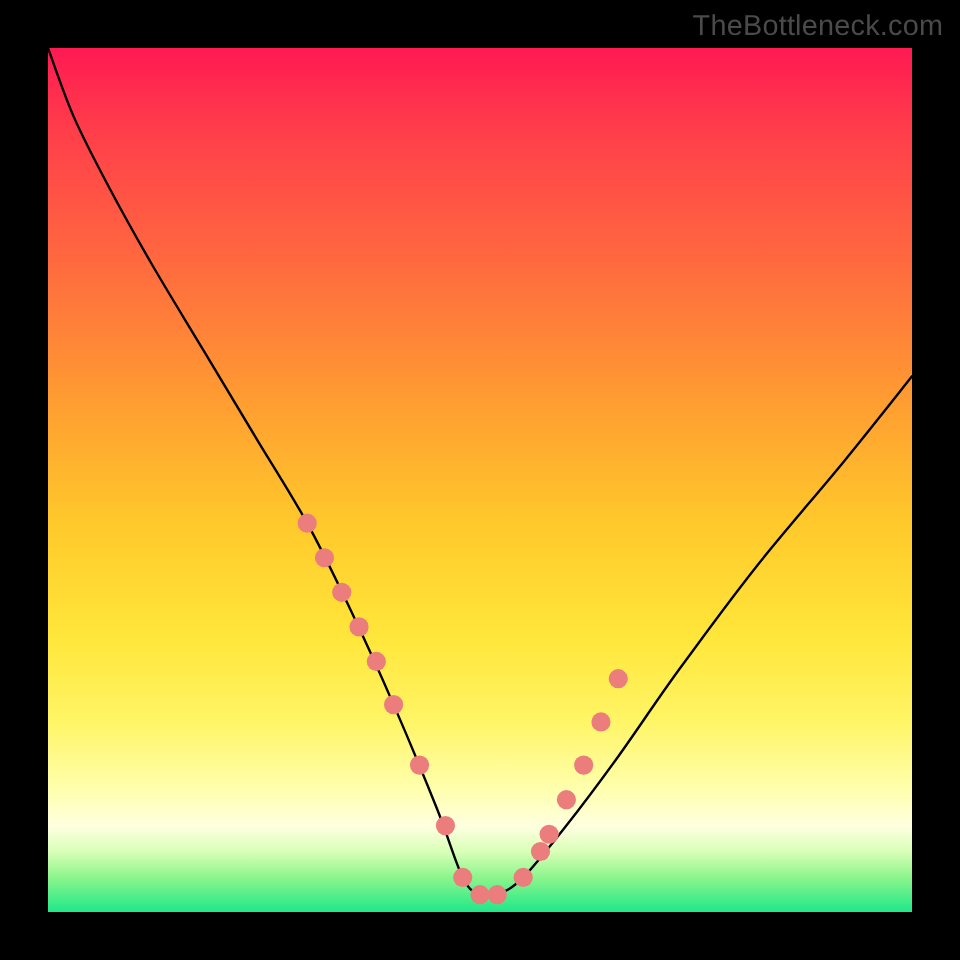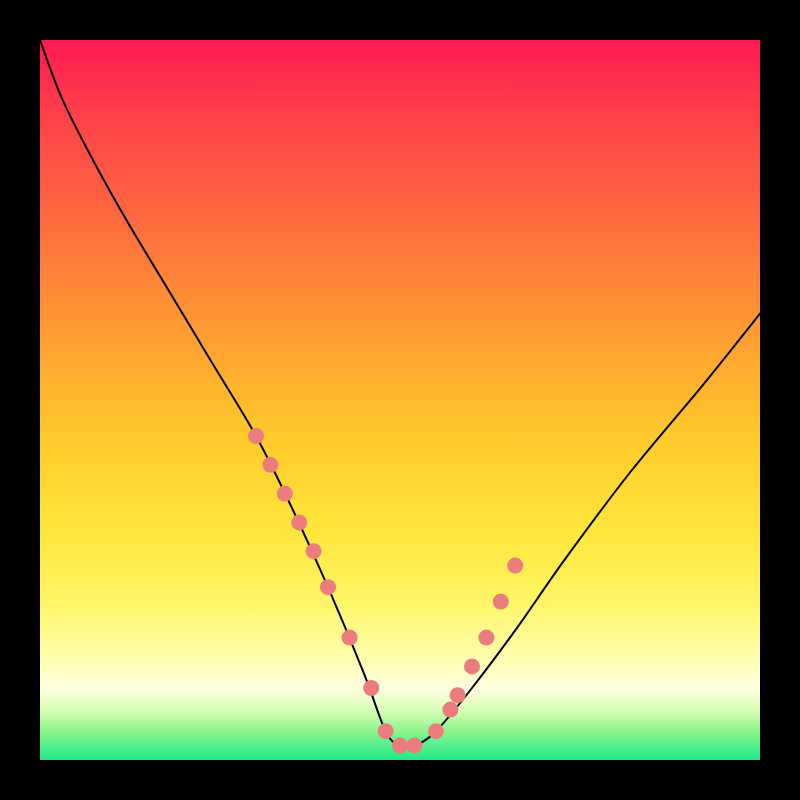--- a/index.html
+++ b/index.html
@@ -65,20 +65,21 @@
   }
   .dot {
     fill: #ec7d7d;
     stroke: none;
   }
 </style>
 </head>
 <body>
 
 <div class="canvas">
+  <div class="watermark">TheBottleneck.com</div>
 
   <div class="plot-area">
     <svg class="curve" viewBox="0 0 720 720">
       <path id="curve-path" class="curve-path" d="M 0,0 C 3.5999999999999996,9.599999999999996 13.199999999999998,38.39999999999997 21.599999999999998,57.59999999999997 C 30,76.79999999999998 39.60000000000001,94.80000000000001 50.400000000000006,115.20000000000002 C 61.2,135.60000000000002 73.19999999999999,157.20000000000002 86.39999999999999,180 C 99.6,202.79999999999998 115.19999999999999,227.99999999999997 129.6,251.99999999999997 C 144,275.99999999999994 158.39999999999998,299.99999999999994 172.79999999999998,323.99999999999994 C 187.2,347.99999999999994 202.8,372.00000000000006 216,396.00000000000006 C 229.2,420.00000000000006 239.99999999999997,442.8 251.99999999999997,468 C 264,493.2 276,519.6 288,547.2 C 300,574.8000000000001 314.4,609.6 324,633.6 C 333.6,657.6 339.59999999999997,679.1999999999999 345.59999999999997,691.1999999999999 C 351.59999999999997,703.1999999999999 355.2,703.2 360,705.6 C 364.8,708 368.40000000000003,708 374.40000000000003,705.6 C 380.40000000000003,703.2 386.4000000000001,700.8 396.00000000000006,691.1999999999999 C 405.6,681.5999999999999 418.8,664.8 432,648 C 445.2,631.2 459.6,612.0000000000001 475.20000000000005,590.4000000000001 C 490.80000000000007,568.8000000000001 506.40000000000003,544.8 525.6,518.4 C 544.8,491.99999999999994 567.6,460.8 590.4,432 C 613.1999999999999,403.2 640.8,371.99999999999994 662.4,345.59999999999997 C 684,319.2 710.4,285.6 720,273.6"></path>
       <g id="dots-group">
           <circle cx="216" cy="396.00000000000006" r="8" class="dot"></circle>
           <circle cx="230.4" cy="424.80000000000007" r="8" class="dot"></circle>
           <circle cx="244.8" cy="453.6" r="8" class="dot"></circle>
           <circle cx="259.2" cy="482.4" r="8" class="dot"></circle>
           <circle cx="273.6" cy="511.2" r="8" class="dot"></circle>

